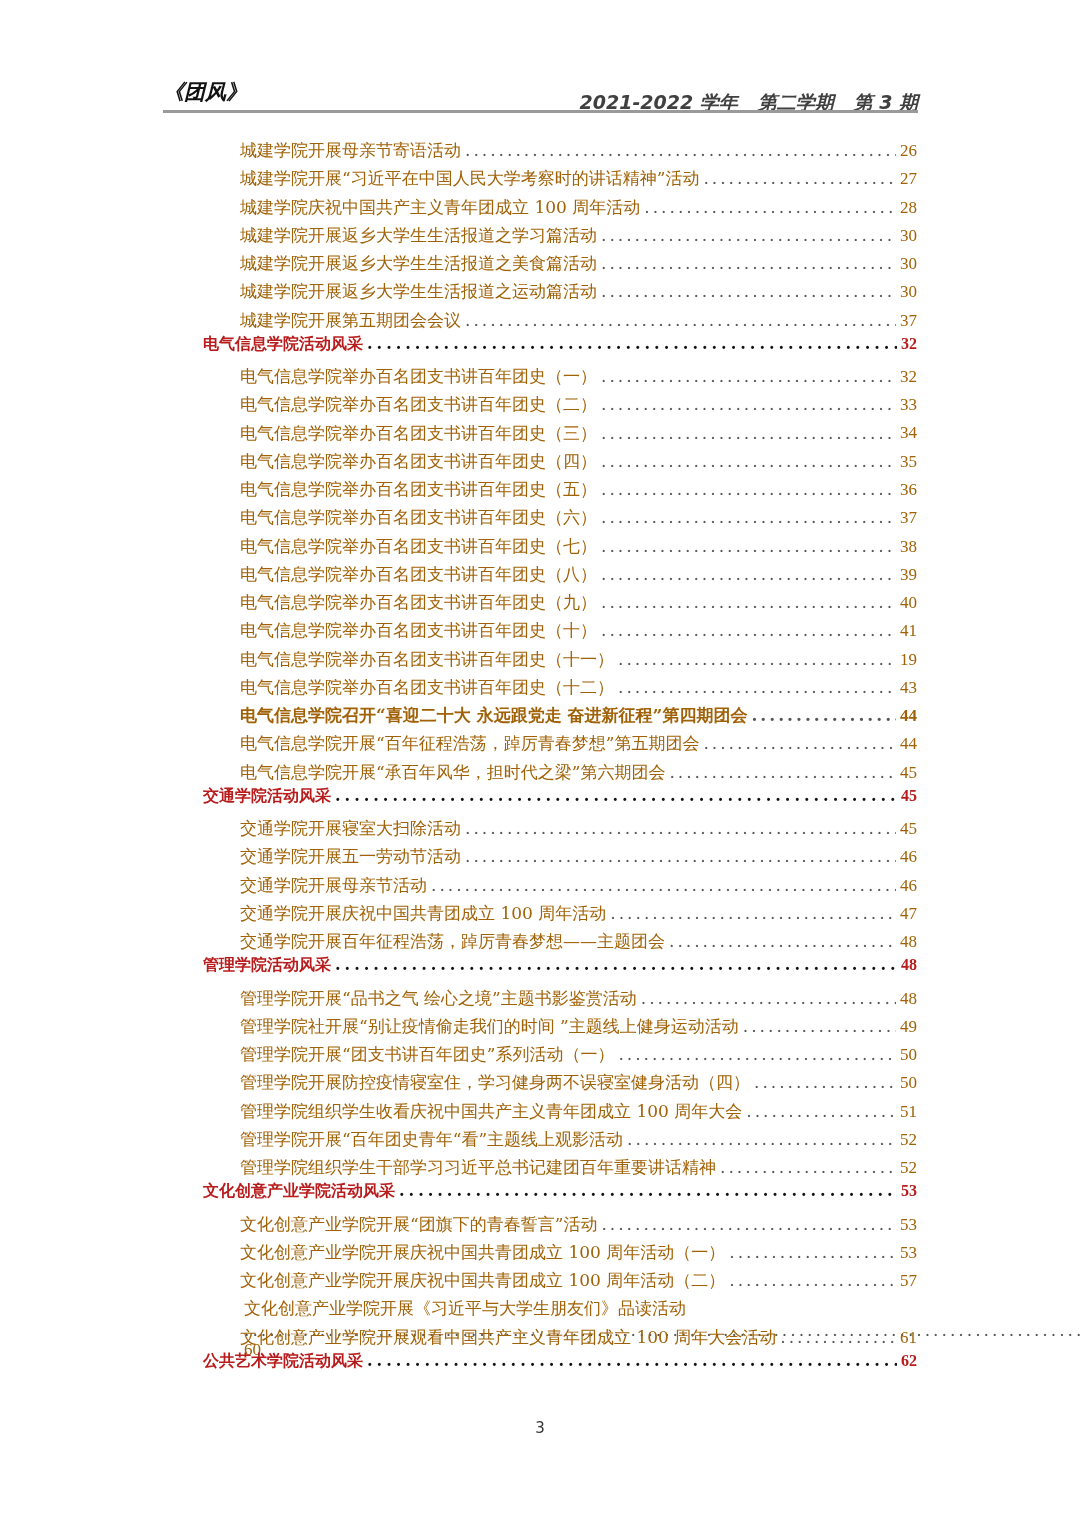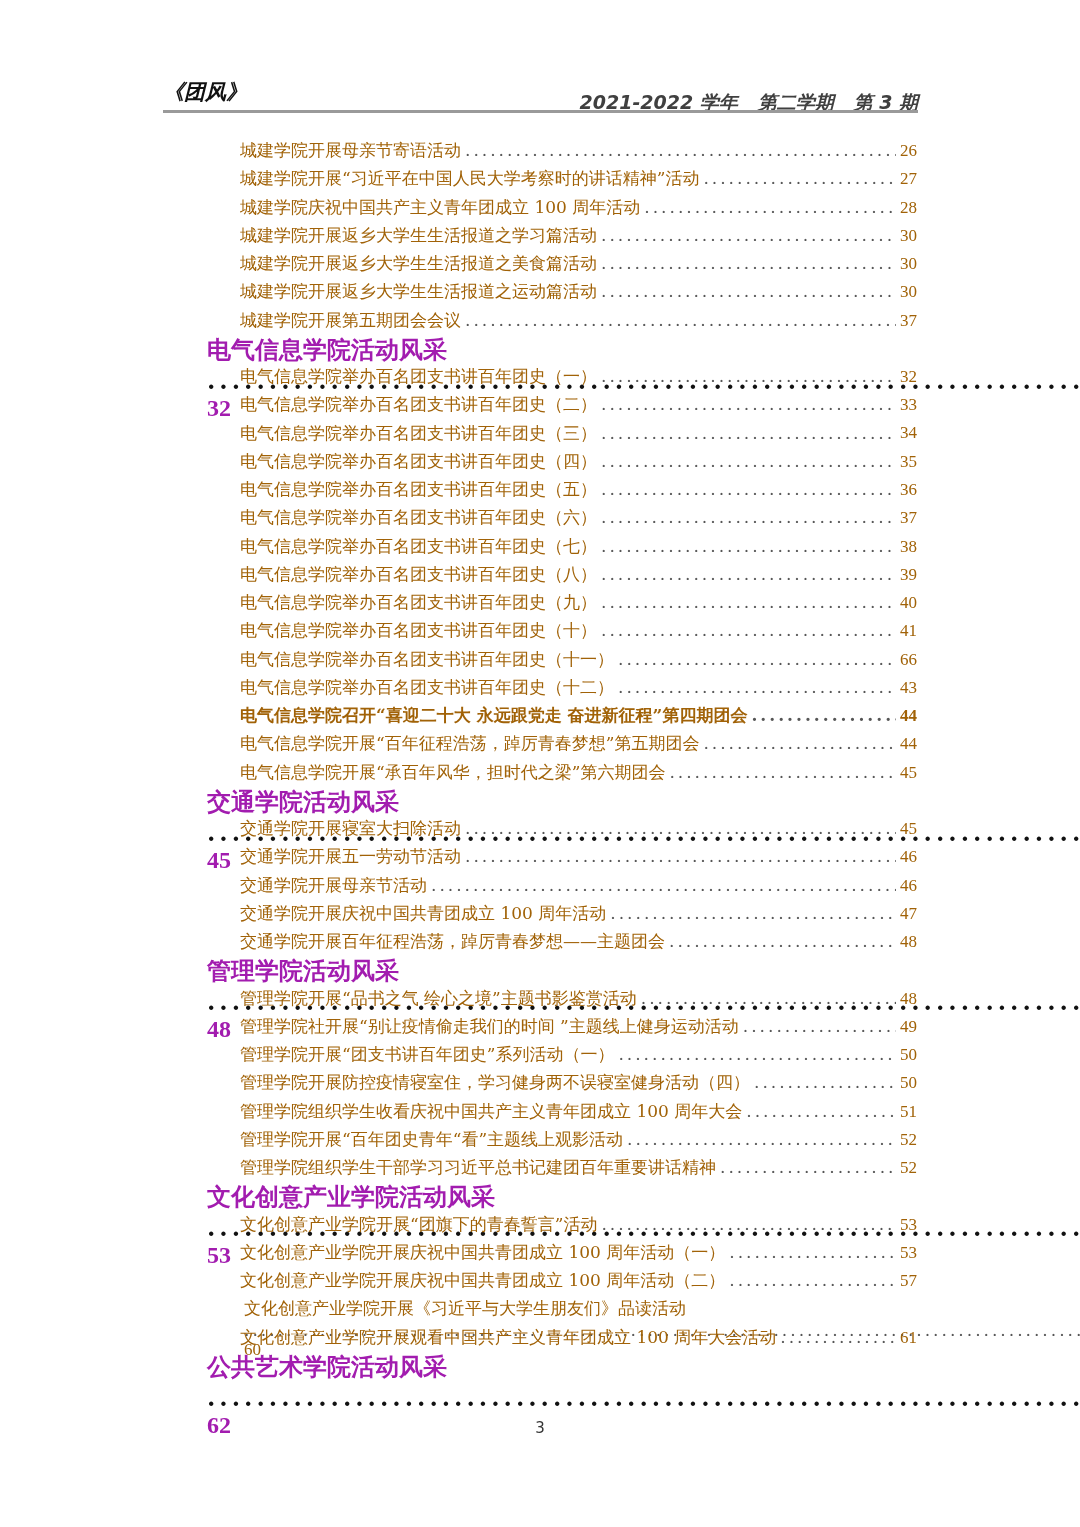--- a/index.html
+++ b/index.html
@@ -7,21 +7,21 @@
          font-family: "DejaVu Serif", "Liberation Serif", serif; color: #333; }
   .header { position: absolute; left: 163px; top: 78px; width: 755px; height: 26px; }
   .header-left { position: absolute; left: 0; top: 0; font-size: 21px; font-style: italic; font-weight: bold; color: #111;
                  font-family: "DejaVu Serif", serif; }
   .header-right { position: absolute; right: 0; top: 12px; font-size: 19px; font-style: italic; font-weight: bold; color: #404040;
                   font-family: "DejaVu Sans", sans-serif; white-space: pre; }
   .header-rule { position: absolute; left: 163px; top: 110px; width: 755px; height: 3px; background: #9a9a9a; }
   .toc { position: absolute; left: 0; top: 0; width: 1080px; }
   .row { position: absolute; display: flex; align-items: baseline; white-space: nowrap; }
   .row.entry { left: 240px; width: 677px; font-size: 17px; color: #a16207; }
-  .row.section { left: 203px; width: 714px; font-size: 24px; color: #a21caf; font-weight: bold; flex-direction: column; }
+  .row.section { left: 203px; width: 714px; font-size: 16px; color: #b91c1c; font-weight: bold; }
   .row .label { flex: 0 0 auto; }
   .row .leader { flex: 1 1 auto; overflow: hidden; margin: 0 4px; letter-spacing: 3px; color: #555; }
   .row .leader::before { content: "................................................................................................................................................................"; }
   .row.section .leader { color: #111; letter-spacing: 4px; }
   .row .page { flex: 0 0 auto; text-align: right; font-family: "Liberation Serif", serif; }
   .footer { position: absolute; left: 0; width: 1080px; top: 1419px; text-align: center; font-size: 15px; color: #333;
             font-family: "DejaVu Sans", sans-serif; }
 </style>
 </head>
 <body>
@@ -119,21 +119,21 @@
       <span class="page">40</span>
     </div>
     <div class="row entry" style="top: 619.25px;">
       <span class="label">电气信息学院举办百名团支书讲百年团史（十）</span>
       <span class="leader"></span>
       <span class="page">41</span>
     </div>
     <div class="row entry" style="top: 647.5px;">
       <span class="label">电气信息学院举办百名团支书讲百年团史（十一）</span>
       <span class="leader"></span>
-      <span class="page">66</span>
+      <span class="page">19</span>
     </div>
     <div class="row entry" style="top: 675.75px;">
       <span class="label">电气信息学院举办百名团支书讲百年团史（十二）</span>
       <span class="leader"></span>
       <span class="page">43</span>
     </div>
     <div class="row entry" style="top: 704px; font-weight: bold;">
       <span class="label">电气信息学院召开“喜迎二十大 永远跟党走 奋进新征程”第四期团会</span>
       <span class="leader"></span>
       <span class="page">44</span>

